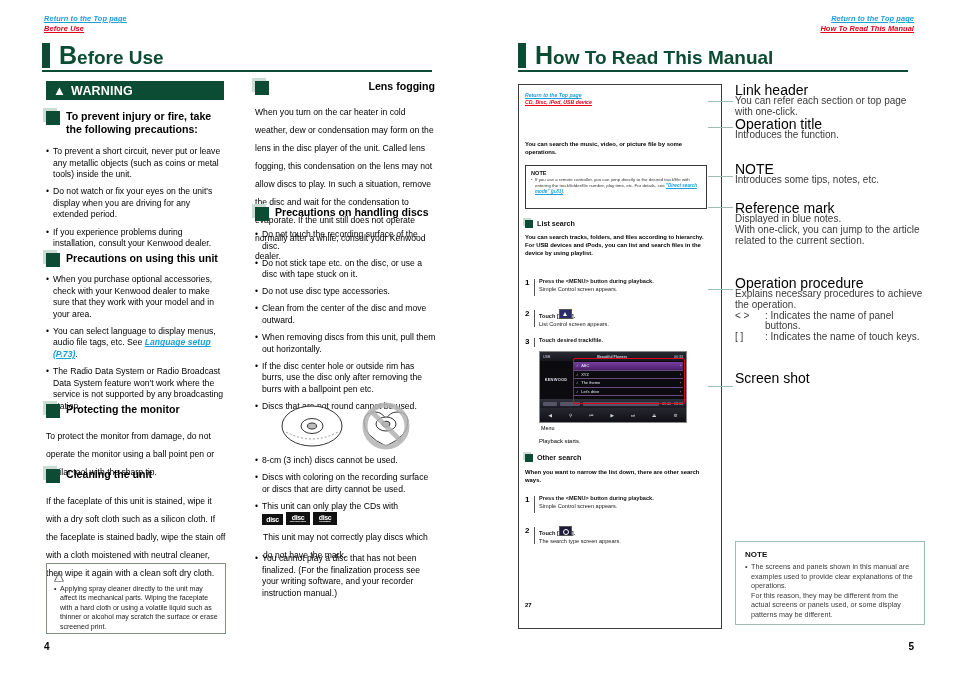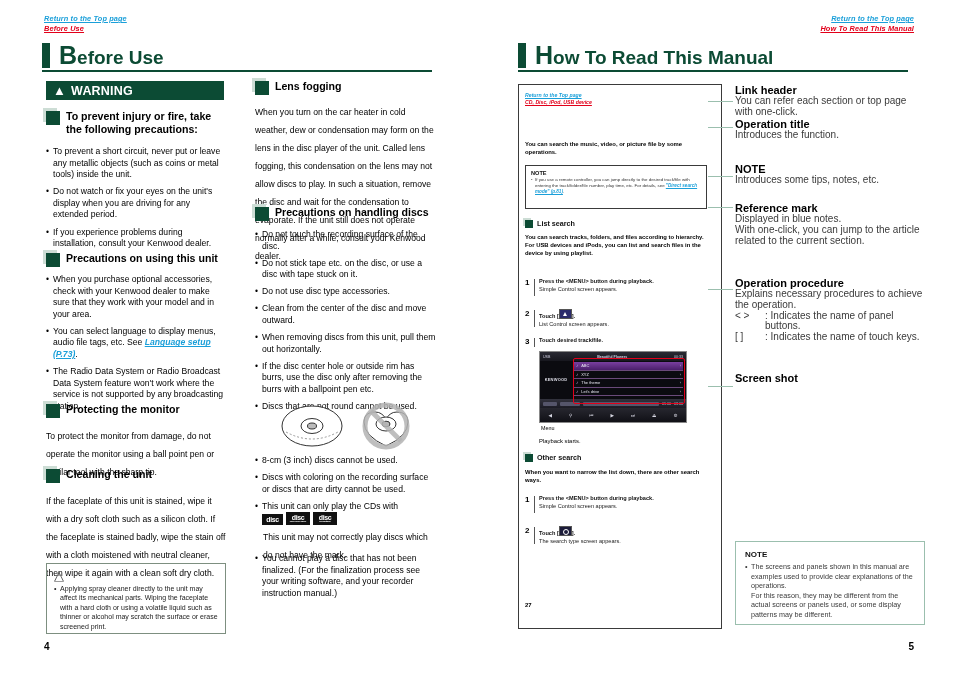--- a/index.html
+++ b/index.html
@@ -104,21 +104,21 @@
   .dev-bar{position:absolute;left:0;right:0;bottom:14px;height:9px;background:linear-gradient(#32323d,#1b1b24);
            display:flex;align-items:center;padding:0 3px;box-sizing:border-box;gap:3px;}
   .dev-bar .seg{height:4px;background:#55556a;border-radius:1px;}
   .dev-keys{position:absolute;left:0;right:0;bottom:0;height:14px;background:linear-gradient(#27272f,#101016);
             display:flex;align-items:center;justify-content:space-around;color:#d6d6e2;font-size:4.6px;}
   .dev-menu{position:absolute;left:2px;bottom:-8px;font-size:5px;color:#000;}
   .redframe{position:absolute;border:1.4px solid #e2001a;border-radius:2px;box-sizing:border-box;}
 
   
   .anno{position:absolute;}
-  .anno .at{font-weight:bold;font-size:11px;line-height:11px;color:#000;}
+  .anno .at{font-weight:normal;font-size:14px;line-height:11px;color:#000;}
   .anno .ab{font-size:10px;line-height:10.8px;color:#3a3a3a;}
   .leader{position:absolute;background:#9bbfae;height:1.4px;}
 
   .rnote{position:absolute;border:1px solid #9bbfae;box-sizing:border-box;padding:7px 9px;}
   .rnote .nt{font-weight:bold;font-size:8px;line-height:11px;}
   .rnote .nb{display:flex;font-size:7.2px;line-height:9.6px;color:#3a3a3a;margin-top:2px;}
   .rnote .nb .dot{width:6px;flex:none;}
 
   .pagenum{position:absolute;font-weight:bold;font-size:10px;color:#000;}
   .s-pagenum{position:absolute;font-weight:bold;font-size:6px;color:#000;}
@@ -197,21 +197,21 @@
   <div class="body" style="left:46px;top:492px;width:182px;">If the faceplate of this unit is stained, wipe it with a dry soft cloth such as a silicon cloth. If the faceplate is stained badly, wipe the stain off with a cloth moistened with neutral cleaner, then wipe it again with a clean soft dry cloth.</div>
 
   <div class="caution" style="left:46px;top:563px;width:180px;height:71px;">
     <div class="tri">△</div>
     <div class="ci">
         <span class="dot">•</span>
         <span>Applying spray cleaner directly to the unit may affect its mechanical parts. Wiping the faceplate with a hard cloth or using a volatile liquid such as thinner or alcohol may scratch the surface or erase screened print.</span>
       </div>
   </div>
 
-  <div class="sub" style="left:255px;top:80px;width:180px;">
+  <div class="sub" style="left:255px;top:80px;width:180px;justify-content:space-between;">
     <div class="blk"></div>
     <div class="txt">Lens fogging</div>
   </div>
   <div class="body" style="left:255px;top:103px;width:180px;">When you turn on the car heater in cold weather, dew or condensation may form on the lens in the disc player of the unit. Called lens fogging, this condensation on the lens may not allow discs to play. In such a situation, remove the disc and wait for the condensation to evaporate. If the unit still does not operate normally after a while, consult your Kenwood dealer.</div>
 
   <div class="sub" style="left:255px;top:206px;width:185px;">
     <div class="blk"></div>
     <div class="txt">Precautions on handling discs</div>
   </div>
 

